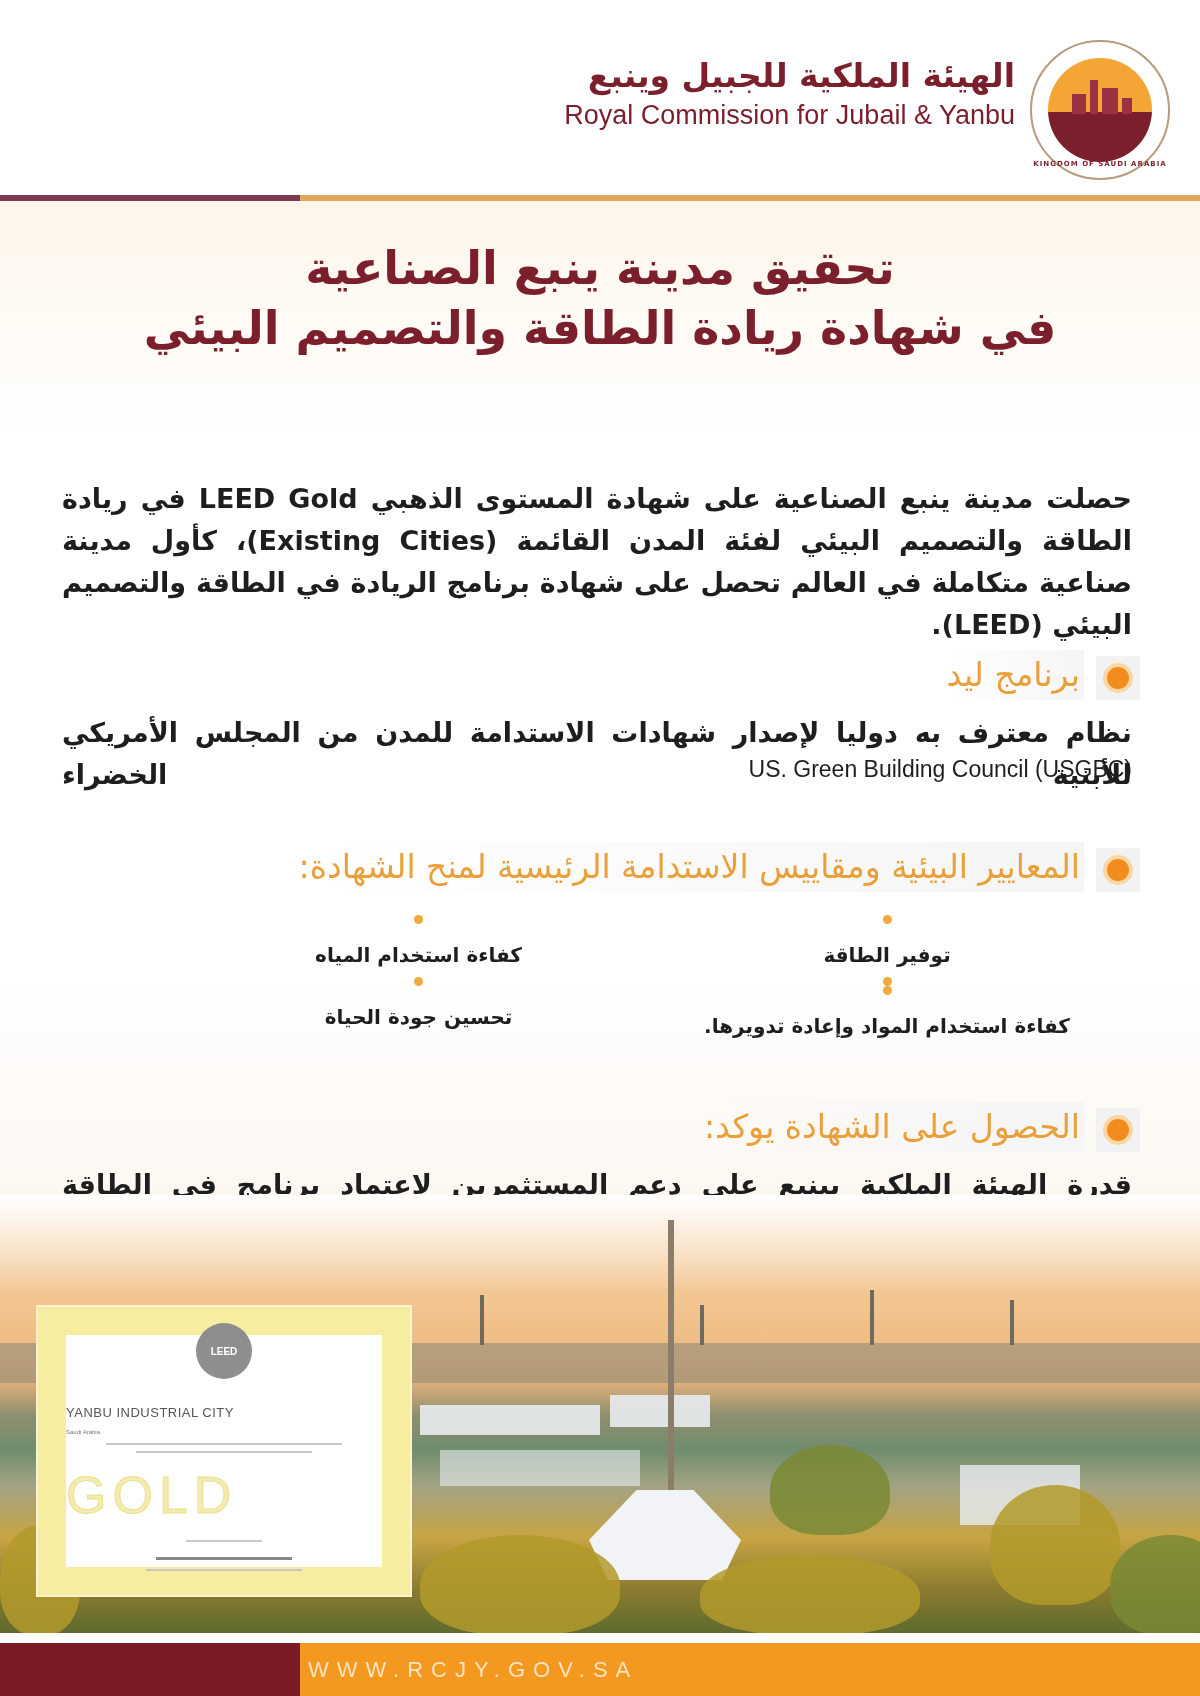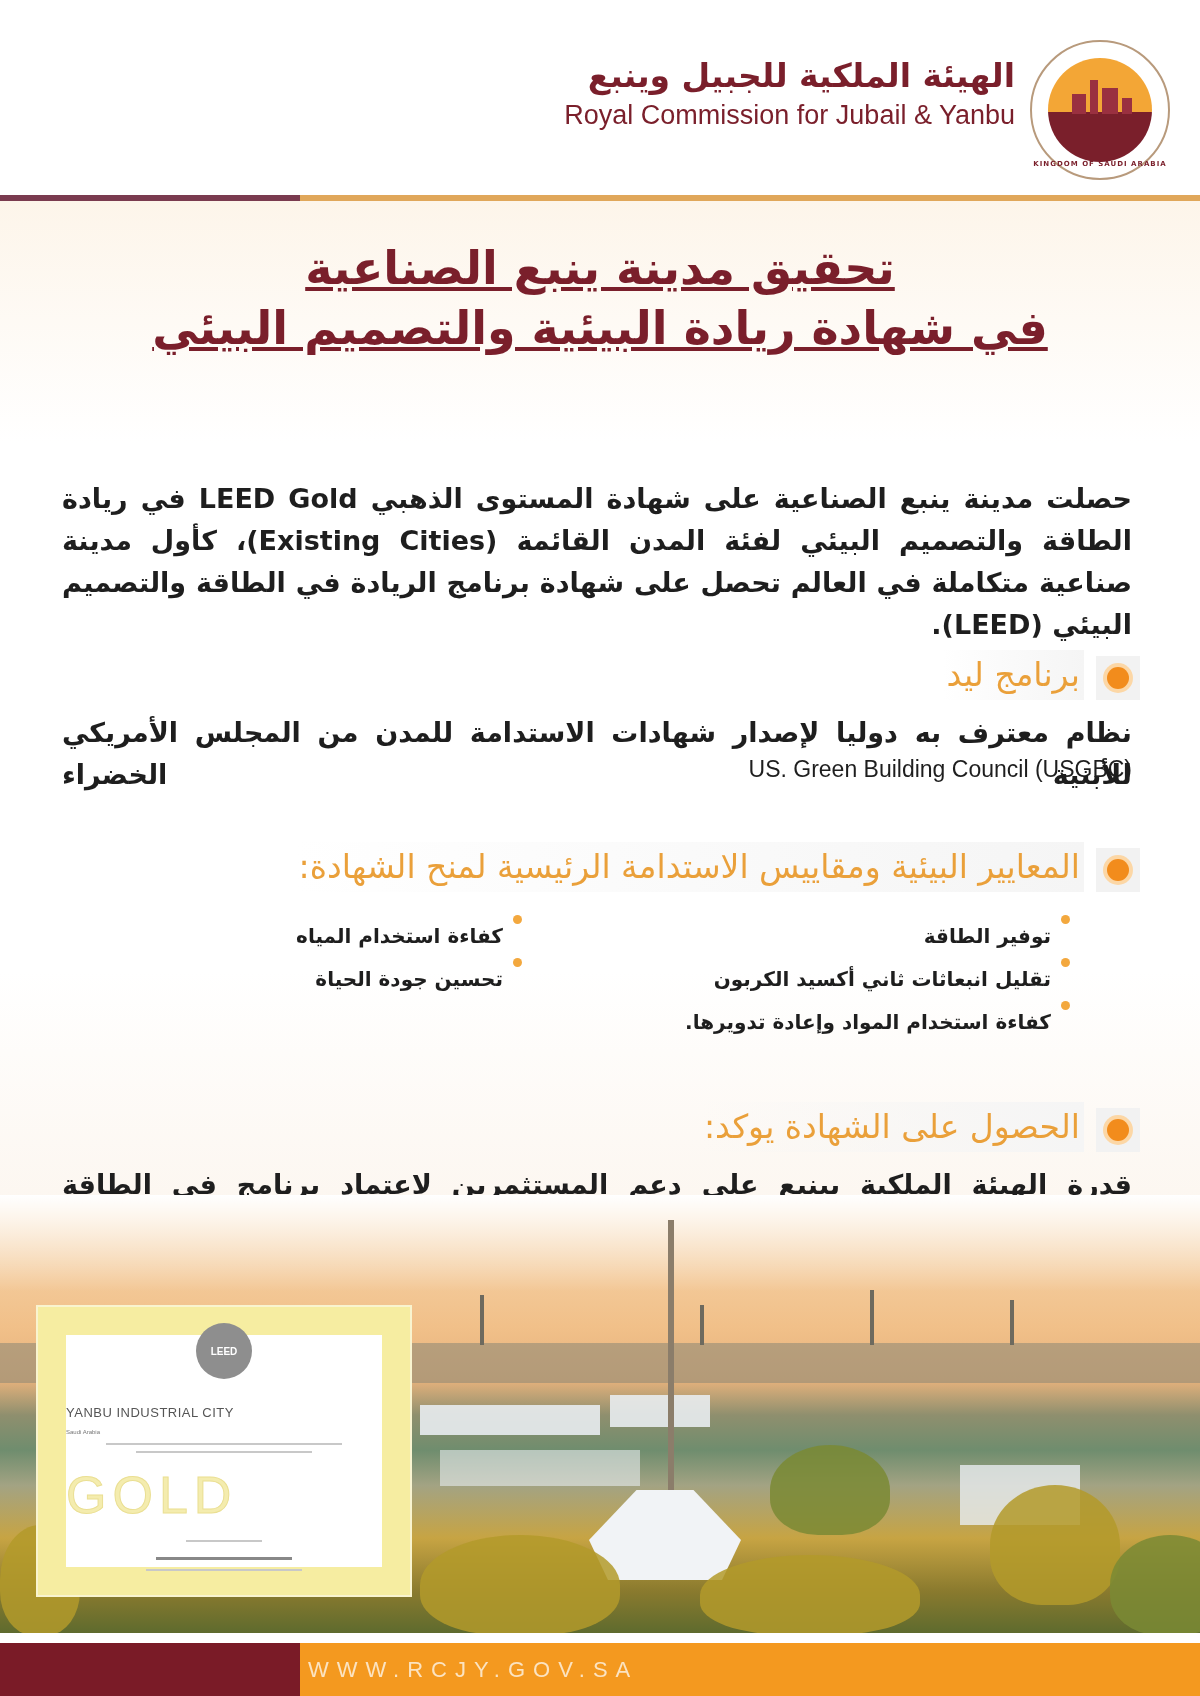--- a/index.html
+++ b/index.html
@@ -34,21 +34,21 @@
   .divider .gold { flex: 1; background: #e0a75a; }
 
   
   .content-bg {
     position: absolute; top: 201px; left: 0; width: 1200px; height: 1100px;
     background: linear-gradient(180deg, #fdf5ea 0%, #ffffff 22%, #ffffff 70%, #fbf3ea 100%);
   }
 
   
   .title { position: absolute; top: 238px; left: 60px; width: 1080px; text-align: center; direction: rtl; }
-  .title-line { font-family: "DejaVu Sans", sans-serif; font-weight: bold; font-size: 46px; line-height: 60px; color: #7a1f2b; text-decoration: underline; }
+  .title-line { font-family: "DejaVu Sans", sans-serif; font-weight: bold; font-size: 46px; line-height: 60px; color: #7a1f2b; }
   .title-line.gold { color: #eaa03a; }
 
   
   .para {
     position: absolute; right: 68px; width: 1070px; direction: rtl; text-align: justify;
     font-family: "DejaVu Sans", sans-serif; font-size: 27px; line-height: 42px; color: #1e1e1e; font-weight: bold;
   }
 
   .section-head {
     position: absolute; right: 60px; direction: rtl; display: flex; align-items: flex-end; gap: 12px;
@@ -59,21 +59,21 @@
   .dot {
     width: 22px; height: 22px; border-radius: 50%; background: #f28c1c;
     box-shadow: 0 0 0 4px #fcd7a6;
   }
   .section-title {
     font-family: "DejaVu Sans", sans-serif; font-size: 33px; color: #eaa03a; line-height: 50px;
     padding: 0 4px; background: linear-gradient(90deg, rgba(255,255,255,0) 0%, #f5f5f5 100%);
   }
 
   .list { position: absolute; direction: rtl; font-family: "DejaVu Sans", sans-serif; font-weight: bold; font-size: 20px; color: #1e1e1e; }
-  .list li { list-style: none; display: flex; align-items: flex-start; gap: 10px; line-height: 43px; }
+  .list li { list-style: none; display: flex; align-items: center; gap: 10px; line-height: 43px; flex-direction: column; }
   .list .ldot { width: 9px; height: 9px; border-radius: 50%; background: #f3a83e; flex-shrink: 0; }
 
   
   .photo {
     position: absolute; top: 1195px; left: 0; width: 1200px; height: 440px; overflow: hidden;
     background:
       linear-gradient(180deg, rgba(255,255,255,1) 0%, rgba(255,255,255,0) 22%),
       linear-gradient(180deg, #f7d9b3 0%, #f1c089 30%, #e6b27c 42%, #8f8f6e 50%, #6f8d6e 58%, #a3a383 66%, #c7a443 78%, #8a7a2e 90%, #5c6a2e 100%);
   }
   .skyline { position: absolute; left: 0; right: 0; top: 148px; height: 40px; background: #8a8675; opacity: 0.55; }
@@ -133,21 +133,21 @@
 
   <div class="divider">
     <div class="maroon"></div>
     <div class="gold"></div>
   </div>
 
   <div class="content-bg"></div>
 
   <div class="title">
     <div class="title-line">تحقيق مدينة ينبع الصناعية</div>
-    <div class="title-line">في شهادة ريادة البيئية والتصميم البيئي</div>
+    <div class="title-line">في شهادة ريادة الطاقة والتصميم البيئي</div>
   </div>
 
   <div class="para" style="top:478px;">حصلت مدينة ينبع الصناعية على شهادة المستوى الذهبي LEED Gold في ريادة الطاقة والتصميم البيئي لفئة المدن القائمة (Existing Cities)، كأول مدينة صناعية متكاملة في العالم تحصل على شهادة برنامج الريادة في الطاقة والتصميم البيئي (LEED).</div>
 
   <div class="section-head" style="top:650px;">
     <div class="bullet-box">
         <div class="dot"></div>
       </div>
     <div class="section-title">برنامج ليد</div>
   </div>
@@ -160,21 +160,20 @@
       </div>
     <div class="section-title">المعايير البيئية ومقاييس الاستدامة الرئيسية لمنح الشهادة:</div>
   </div>
   <ul class="list" style="top:915px; right:130px;">
     <li>
         <span class="ldot"></span>
         <span>توفير الطاقة</span>
       </li>
     <li>
         <span class="ldot"></span>
-        <span>تقليل انبعاثات ثاني أكسيد الكربون</span>
       </li>
     <li>
         <span class="ldot"></span>
         <span>كفاءة استخدام المواد وإعادة تدويرها.</span>
       </li>
   </ul>
   <ul class="list" style="top:915px; right:678px;">
     <li>
         <span class="ldot"></span>
         <span>كفاءة استخدام المياه</span>

